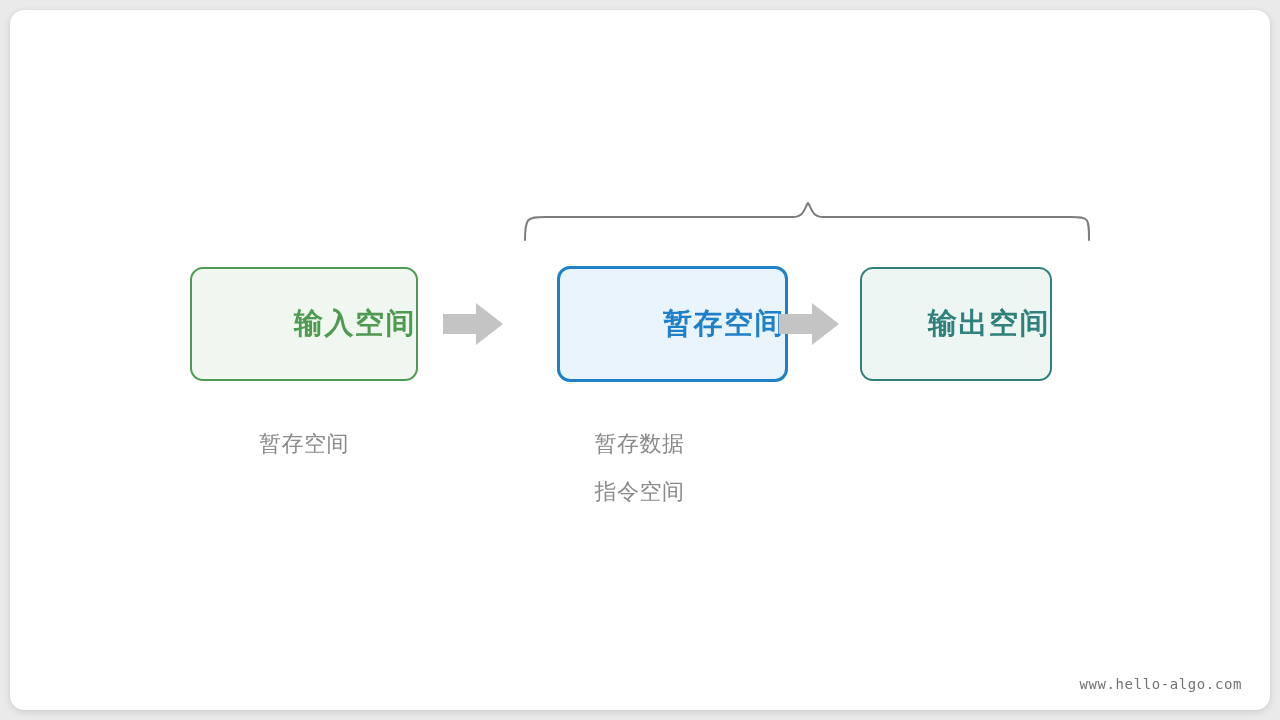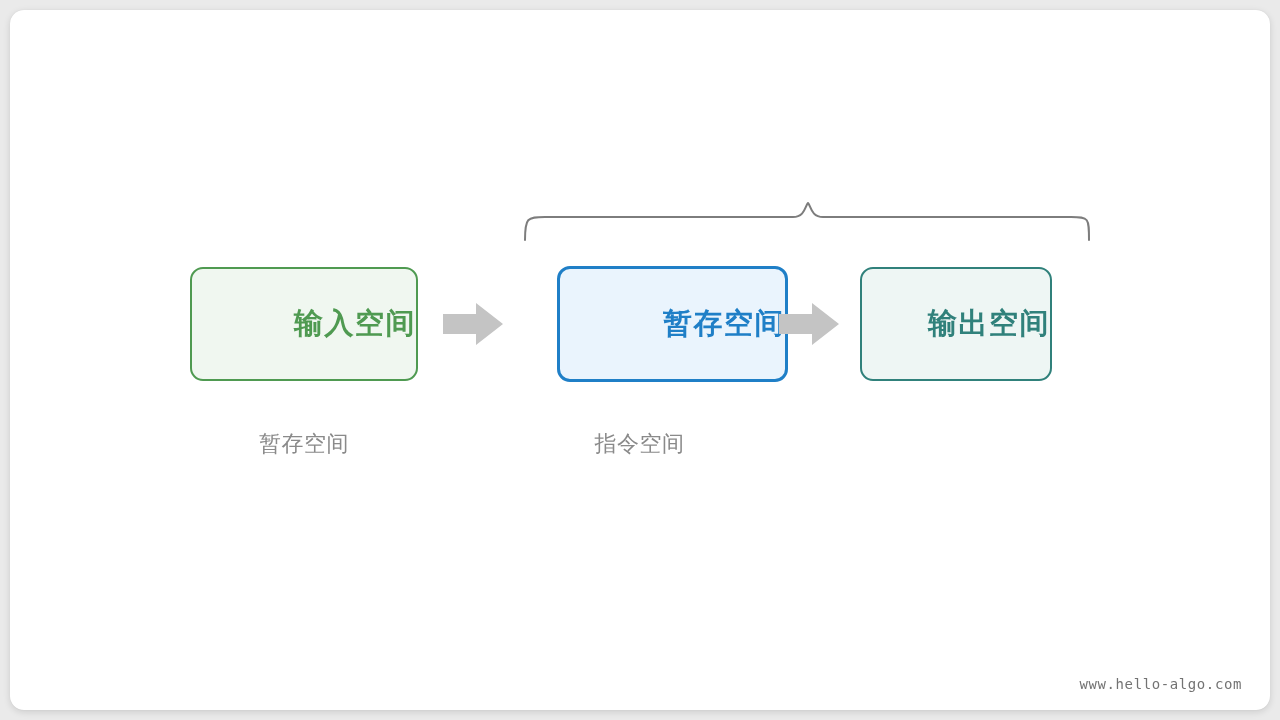--- a/index.html
+++ b/index.html
@@ -162,20 +162,21 @@
 
     <svg class="arrow arrow-2" viewBox="0 0 60 42">
       <polygon points="0,11 33,11 33,0 60,21 33,42 33,31 0,31" fill="#c4c4c4"></polygon>
     </svg>
 
     <div class="caption-col cap-input">
       <div>暂存空间</div>
     </div>
 
     <div class="caption-col cap-buffer">
+      <div>暂存数据</div>
       <div>指令空间</div>
     </div>
 
 
     <div class="watermark">www.hello-algo.com</div>
 
   </div>
 </div>
 
 </body></html>

